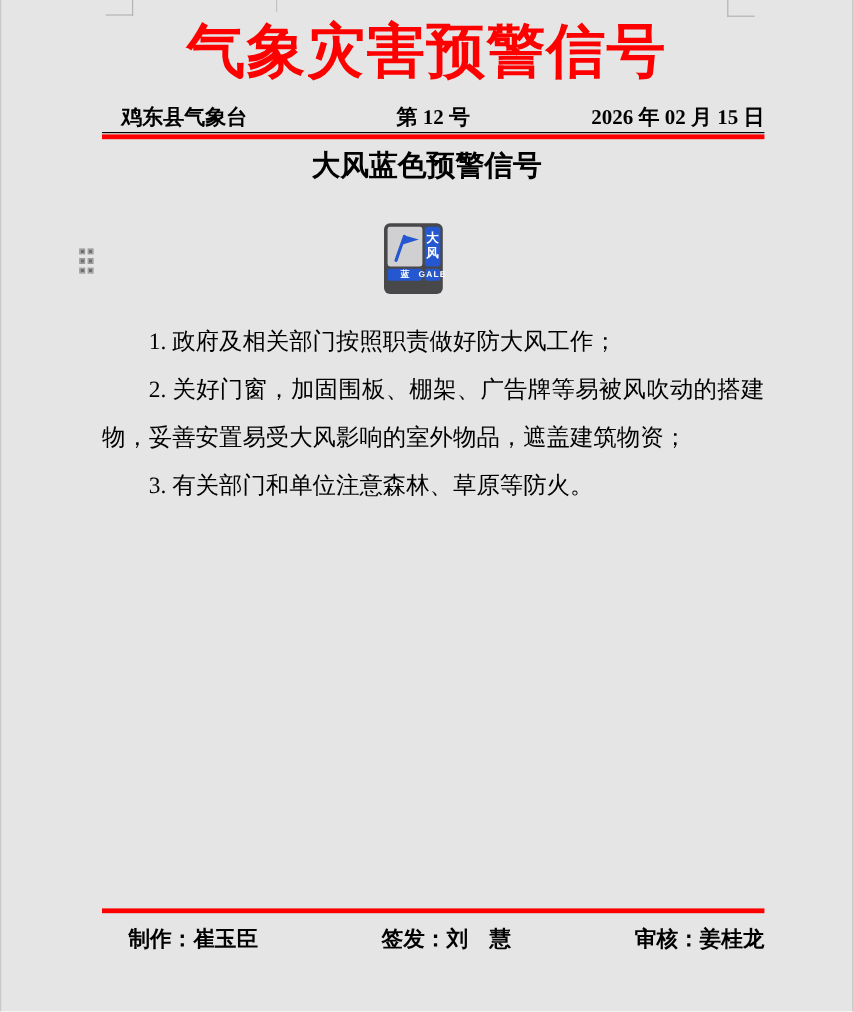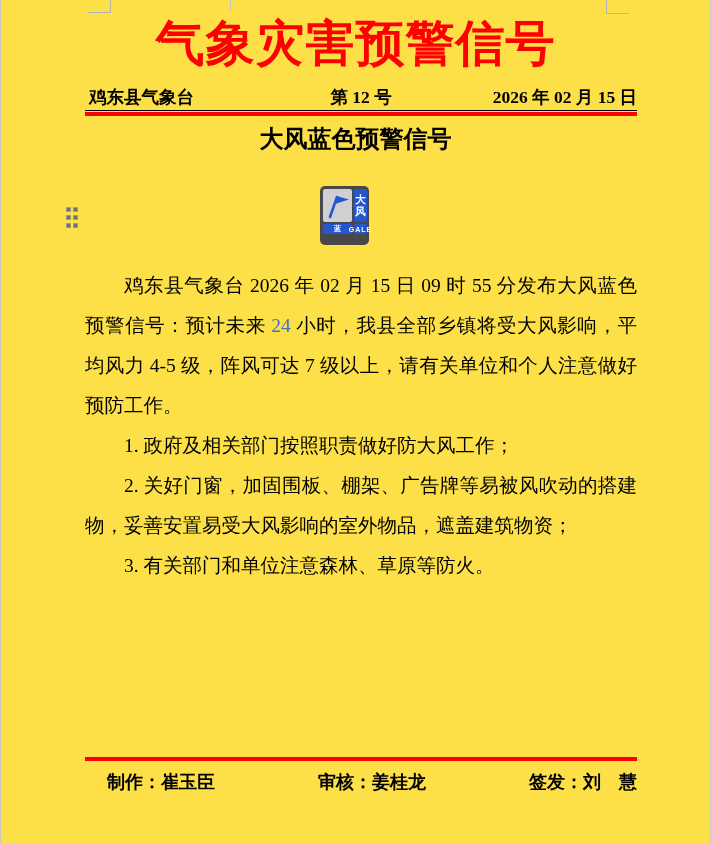--- a/index.html
+++ b/index.html
@@ -1,19 +1,19 @@
 <!DOCTYPE html>
 <html lang="zh"><head>
 <meta charset="utf-8">
 <style>
   html,body{margin:0;padding:0;background:#ffffff;}
   .page{
     position:relative;
     width:711px;height:843px;
-    background:#fde047;
+    background:#e5e5e5;
     overflow:hidden;
     font-family:"Liberation Serif","DejaVu Serif",serif;
     color:#000;
   }
   .edge-left,.edge-right{position:absolute;top:0;bottom:0;width:1px;background:#c9c9c9;}
   .edge-left{left:0;}
   .edge-right{right:0;}
   
   .crop{position:absolute;top:0;}
   .crop-tl{left:88px;width:22px;height:12px;border-right:1px solid #b3b3b3;border-bottom:1px solid #b3b3b3;}
@@ -25,21 +25,21 @@
     text-align:center;
     font-family:"Liberation Sans","DejaVu Sans",sans-serif;
     font-weight:bold;font-size:49px;line-height:60px;
     color:#ff0000;letter-spacing:1px;
   }
   .masthead{position:absolute;left:85px;width:552px;top:86px;}
   .masthead-row{
     position:relative;height:23px;
     font-weight:bold;font-size:17.5px;line-height:23px;
   }
-  .mh-issuer{position:absolute;left:4px;}
+  .mh-issuer{position:absolute;left:16px;}
   .mh-number{position:absolute;left:50%;transform:translateX(-50%);text-align:right;}
   .mh-date{position:absolute;right:0;}
   .rule-black{height:0;border-bottom:1.5px solid #000;margin-top:1px;}
   .rule-red{height:4px;background:#ff0000;margin-top:1px;}
 
   .doc-subtitle{
     position:absolute;top:123px;left:0;right:0;
     text-align:center;font-weight:bold;font-size:24px;line-height:32px;
   }
 
@@ -132,26 +132,25 @@
     </div>
     <div class="warn-cn">
       <span>大</span>
       <span>风</span>
     </div>
     <div class="warn-level">蓝</div>
     <div class="warn-en">GALE</div>
   </div>
 
   <div class="body-text">
-    <p><span>鸡东县气象台 2026 年 02 月 15 日 09 时 55 分发布大风蓝色预警信号：预计未来 </span><span class="hl-num">24</span><span> 小时，我县全部乡镇将受大风影响，平均风力 4-5 级，阵风可达 7 级以上，请有关单位和个人注意做好预防工作。</span></p>
     <p>1. 政府及相关部门按照职责做好防大风工作；</p>
     <p>2. 关好门窗，加固围板、棚架、广告牌等易被风吹动的搭建物，妥善安置易受大风影响的室外物品，遮盖建筑物资；</p>
     <p>3. 有关部门和单位注意森林、草原等防火。</p>
   </div>
 
   <div class="footer-rule"></div>
   <div class="footer-row">
     <span class="slot-first"><span>制作：</span><span>崔玉臣</span></span>
+    <span><span>签发：</span><span>刘　慧</span></span>
     <span><span>审核：</span><span>姜桂龙</span></span>
-    <span><span>签发：</span><span>刘　慧</span></span>
   </div>
 
 </div>
 
 </body></html>

